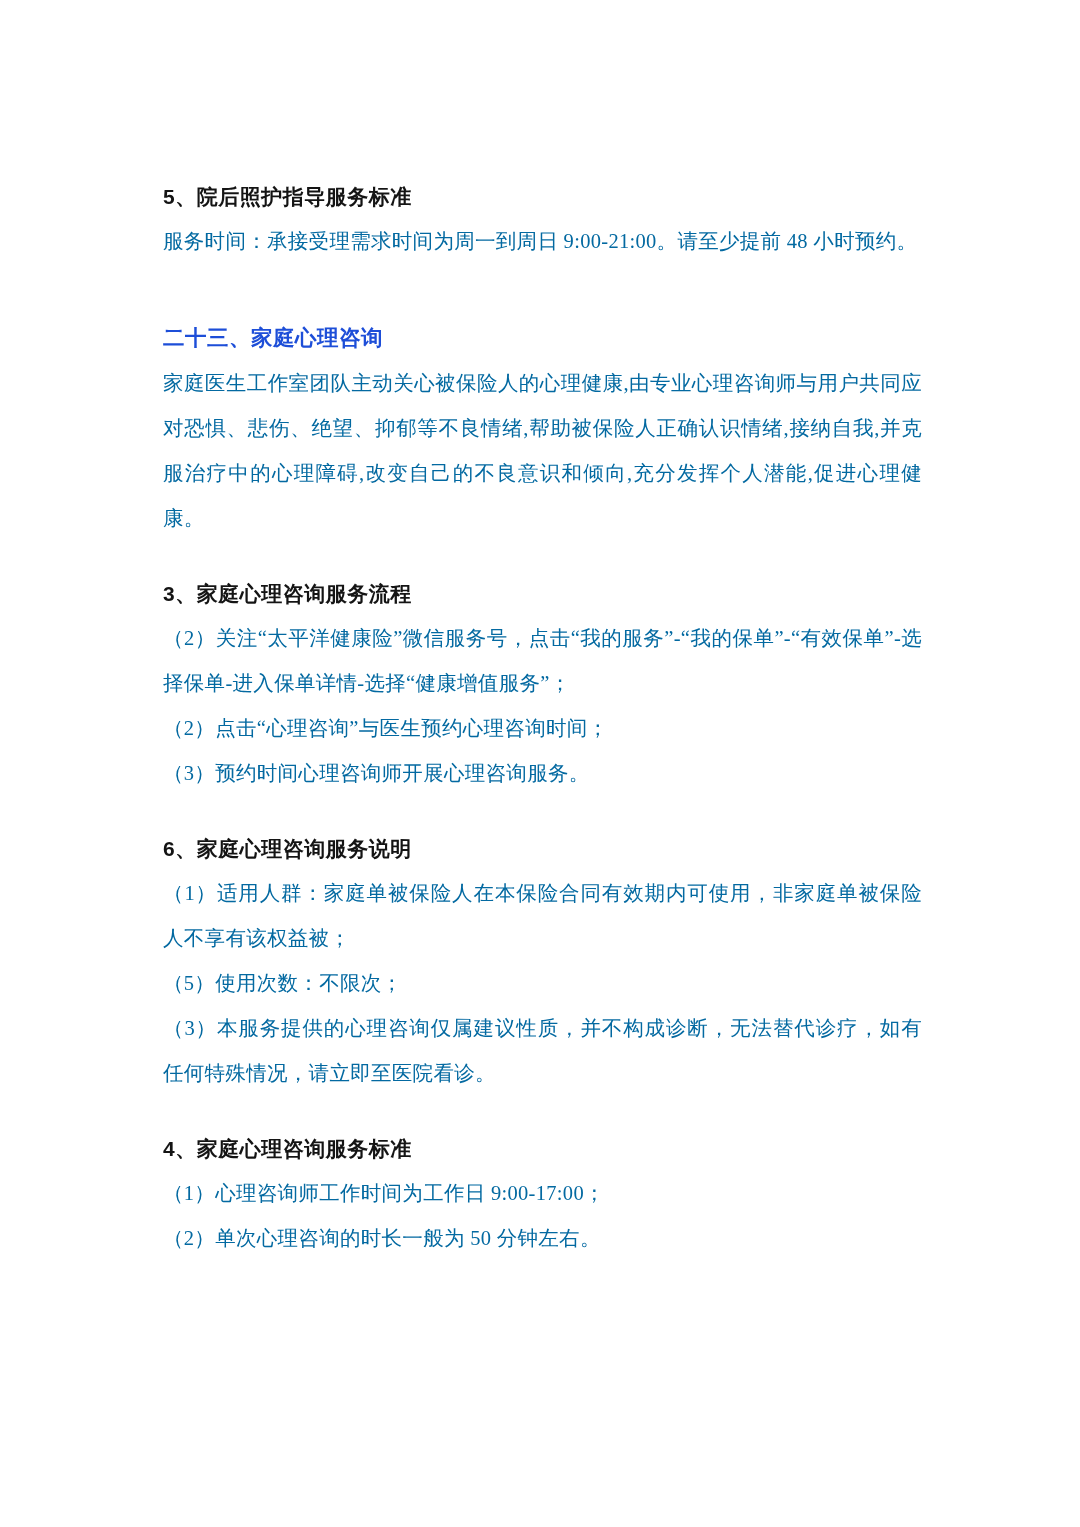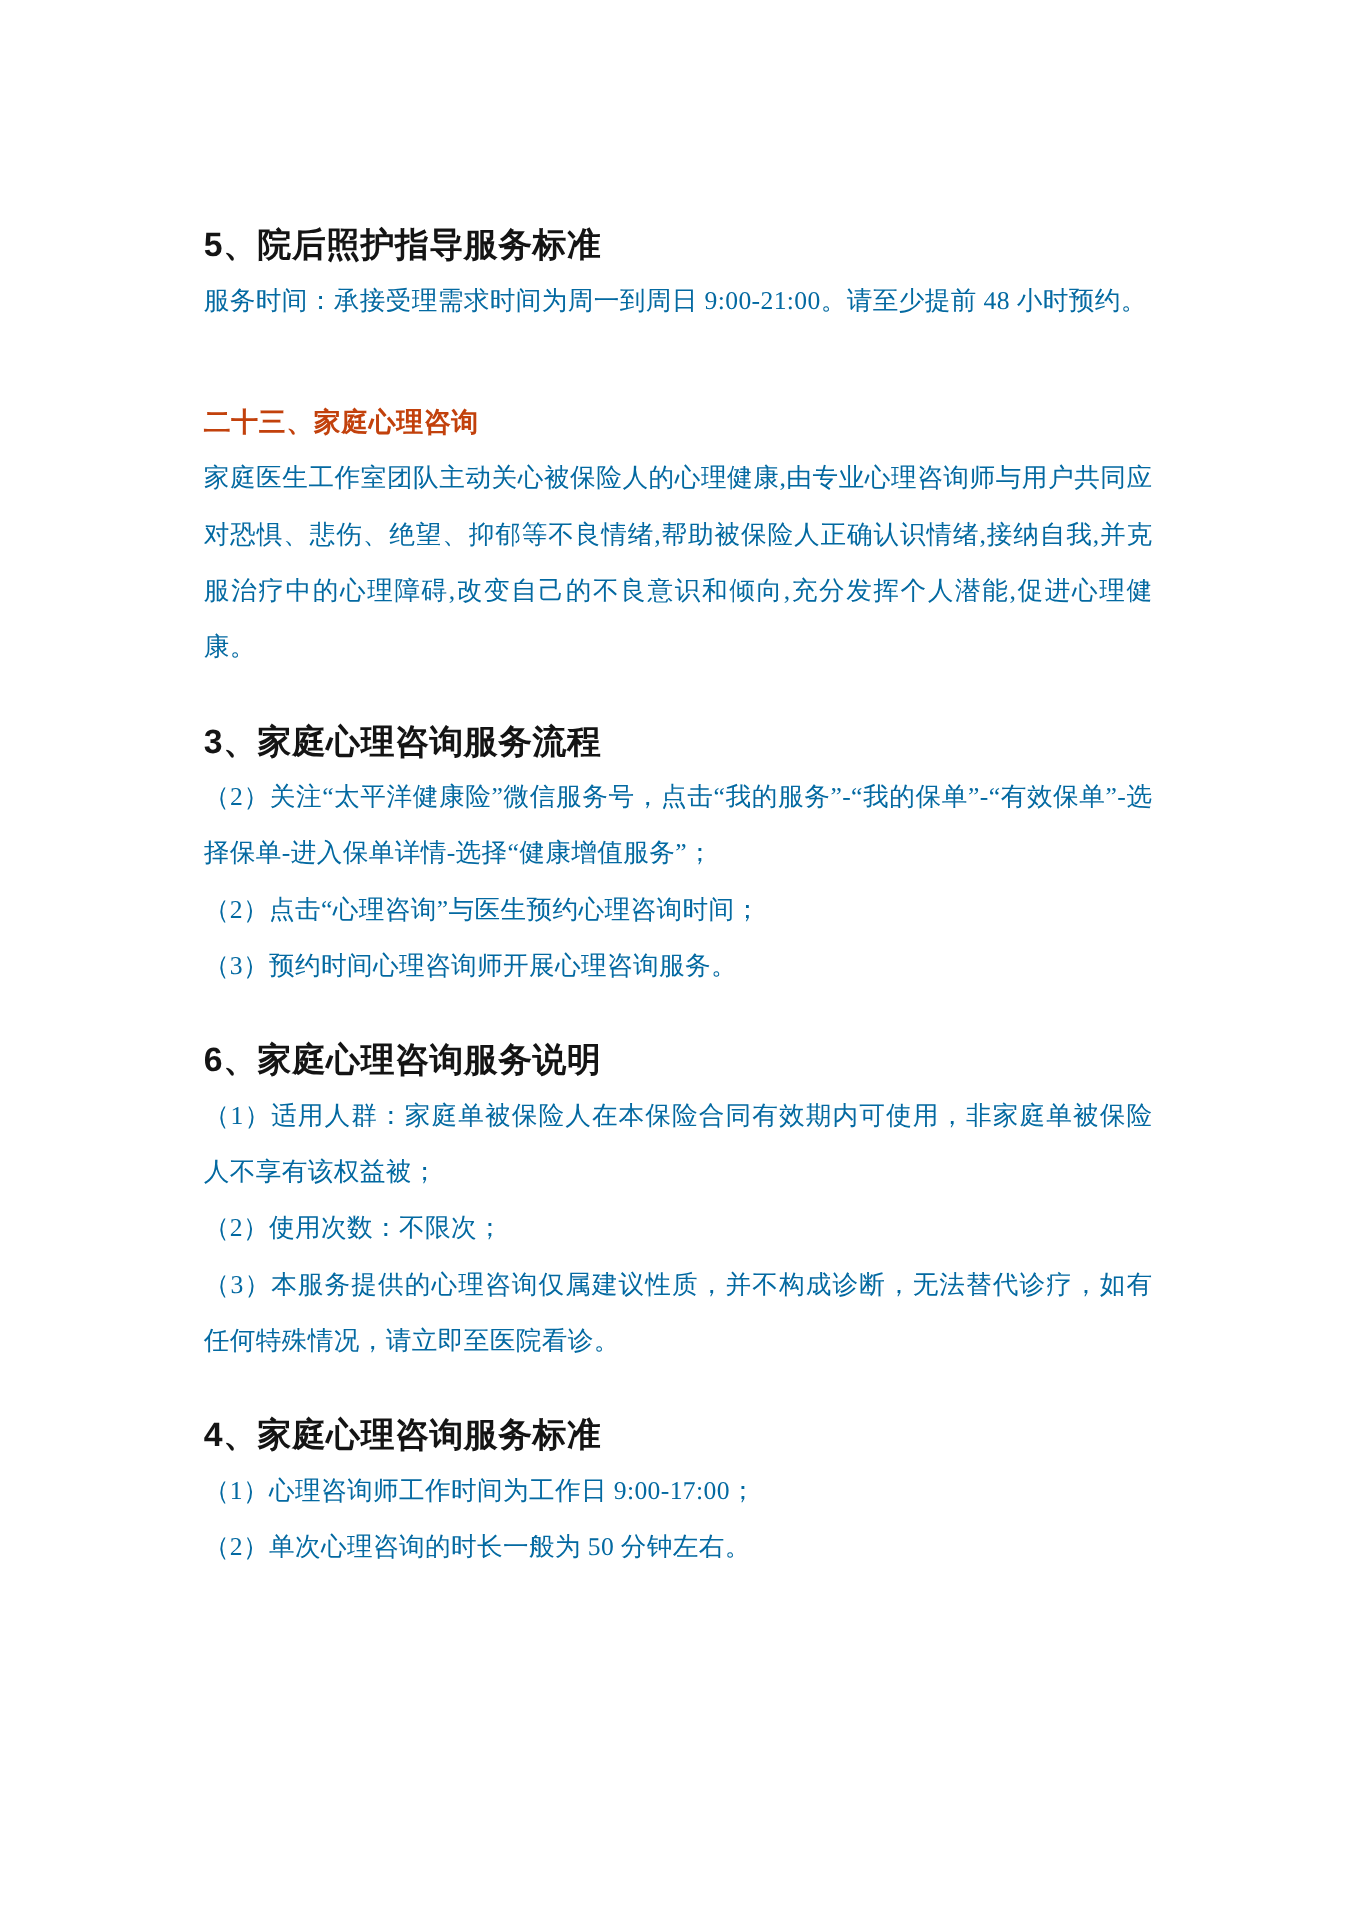--- a/index.html
+++ b/index.html
@@ -11,29 +11,29 @@
     position: relative;
     width: 1080px;
     height: 1527px;
     background: #ffffff;
     box-sizing: border-box;
     padding: 174px 158px 0 163px;
     overflow: hidden;
   }
   .h {
     font-family: "Liberation Sans", "DejaVu Sans", sans-serif;
-    font-size: 27px;
+    font-size: 21px;
     font-weight: bold;
     color: #141414;
     line-height: 45px;
     margin: 0;
     letter-spacing: 0.5px;
   }
   .h.blue {
-    color: #c2410c;
+    color: #1d4ed8;
     font-size: 21.5px;
   }
   .para {
     font-family: "Liberation Serif", "DejaVu Serif", serif;
     font-size: 20.5px;
     color: #0369a1;
     line-height: 45px;
     margin: 0;
     text-align: justify;
     letter-spacing: 0.3px;
@@ -53,20 +53,20 @@
 
   <p class="para">家庭医生工作室团队主动关心被保险人的心理健康,由专业心理咨询师与用户共同应对恐惧、悲伤、绝望、抑郁等不良情绪,帮助被保险人正确认识情绪,接纳自我,并克服治疗中的心理障碍,改变自己的不良意识和倾向,充分发挥个人潜能,促进心理健康。</p>
 
   <h2 class="h sp-lg">3、家庭心理咨询服务流程</h2>
   <p class="para">（2）关注“太平洋健康险”微信服务号，点击“我的服务”-“我的保单”-“有效保单”-选择保单-进入保单详情-选择“健康增值服务”；</p>
   <p class="para">（2）点击“心理咨询”与医生预约心理咨询时间；</p>
   <p class="para">（3）预约时间心理咨询师开展心理咨询服务。</p>
 
   <h2 class="h sp-lg">6、家庭心理咨询服务说明</h2>
   <p class="para">（1）适用人群：家庭单被保险人在本保险合同有效期内可使用，非家庭单被保险人不享有该权益被；</p>
-  <p class="para">（2）使用次数：不限次；</p>
+  <p class="para">（5）使用次数：不限次；</p>
   <p class="para">（3）本服务提供的心理咨询仅属建议性质，并不构成诊断，无法替代诊疗，如有任何特殊情况，请立即至医院看诊。</p>
 
   <h2 class="h sp-lg">4、家庭心理咨询服务标准</h2>
   <p class="para">（1）心理咨询师工作时间为工作日 9:00-17:00；</p>
   <p class="para">（2）单次心理咨询的时长一般为 50 分钟左右。</p>
 
 </div>
 
 </body></html>

